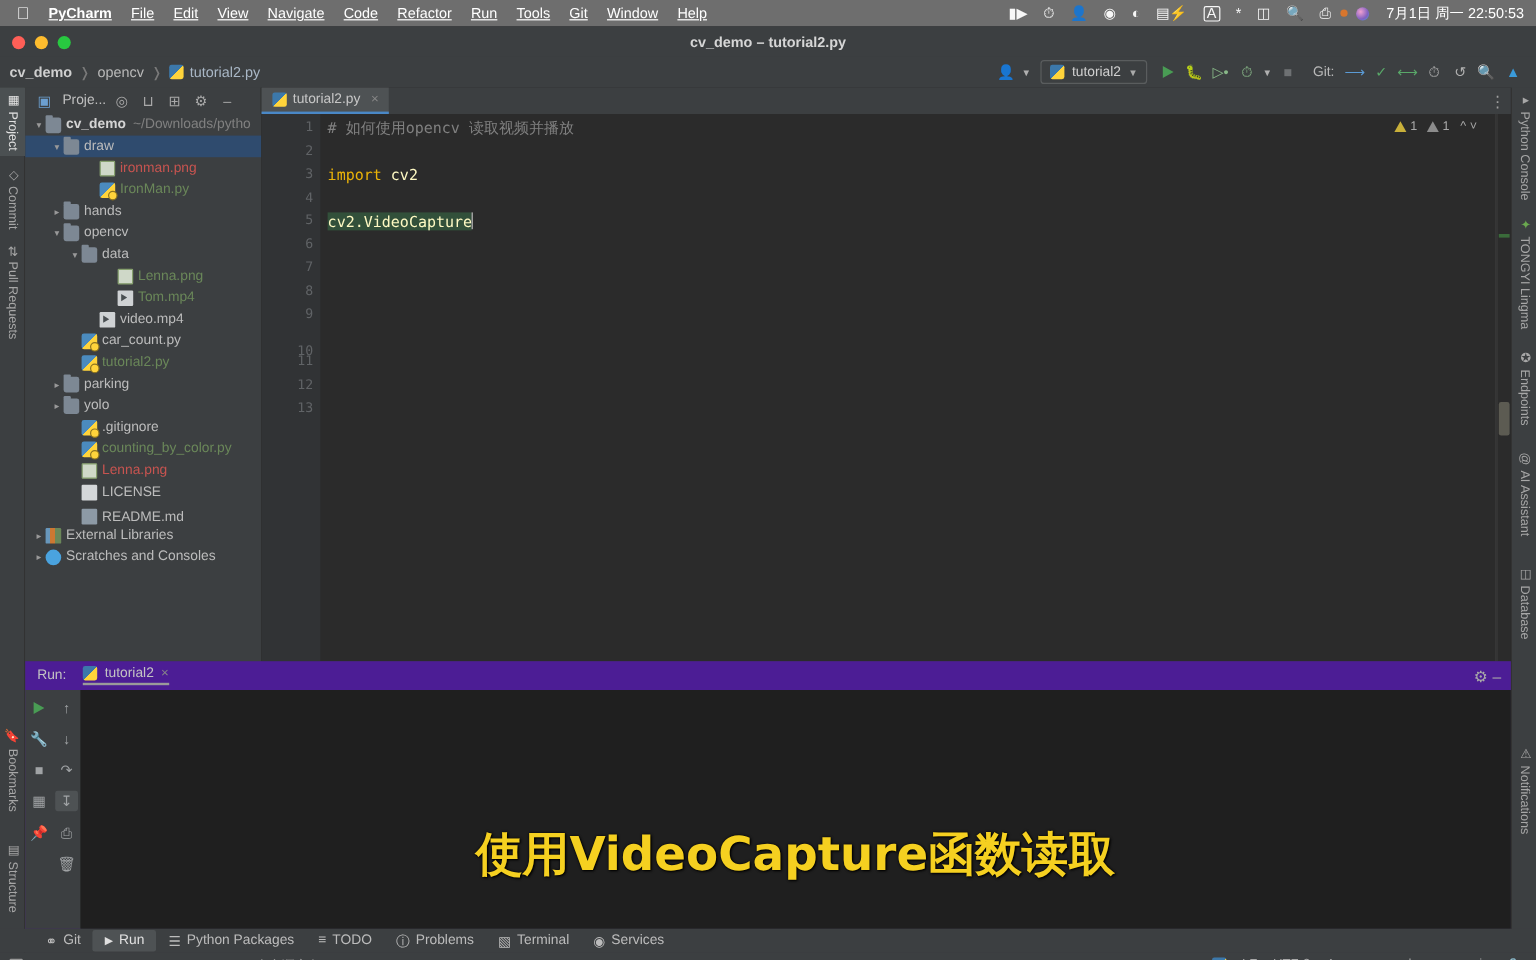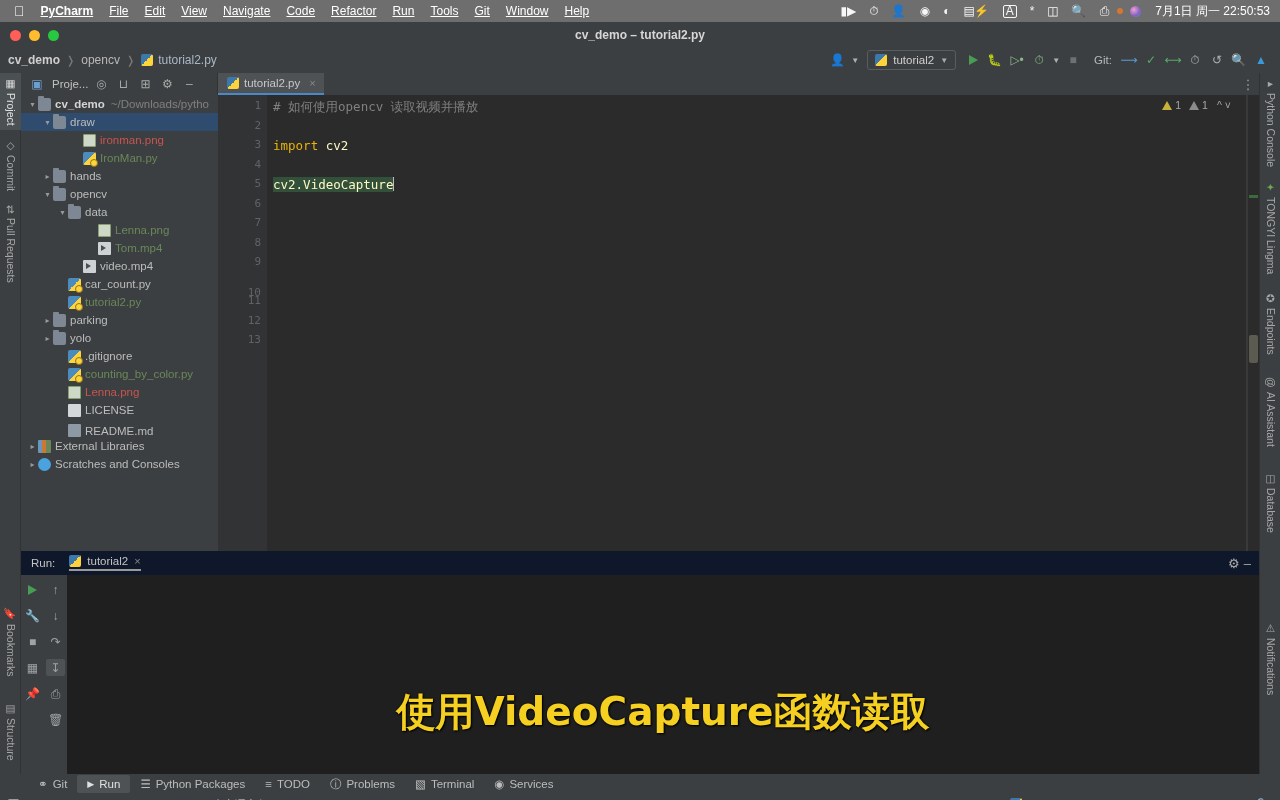--- a/index.html
+++ b/index.html
@@ -134,21 +134,21 @@
   .caret { display:inline-block; width:1px; height:14px; background:#bbb; vertical-align:-2px; }
   .inspect { position:absolute; right:28px; top:4px; display:flex; align-items:center; gap:3px; font-size:10.5px; color:#a8a8a8; }
   .warn-t { width:0;height:0;border-left:5px solid transparent;border-right:5px solid transparent;border-bottom:9px solid #c9b03a; }
   .warn-t.grey { border-bottom-color:#8c8c8c; }
   .escroll { position:absolute; right:0; top:0; width:12px; height:456px; background:#2b2b2b; border-left:1px solid #3a3a3a; }
   .escroll .mk { position:absolute; left:1px; width:9px; height:3px; background:#3a6b3a; }
   .escroll .thumb { position:absolute; left:1px; width:9px; background:#5c5b52; border-radius:2px; }
   .eright-edge { position:absolute; right:12px; top:0; width:1px; height:456px; background:#3a3a3a; }
 
   
-  .runpanel { position:absolute; left:21px; top:529px; width:1238px; height:223px; background:#0f172a; }
+  .runpanel { position:absolute; left:21px; top:529px; width:1238px; height:223px; background:#4c1d95; }
   .rp-head { height:24px; display:flex; align-items:center; font-size:11.5px; color:#c3c3c3; padding-left:10px; }
   .rp-head .tab { display:flex; align-items:center; gap:6px; margin-left:14px; padding-bottom:2px; border-bottom:2px solid #9a9a9a; }
   .rp-head .x { color:#888; font-size:11px; }
   .rp-head .right { margin-left:auto; display:flex; align-items:center; padding-right:8px; gap:4px; color:#a9a9a9; font-size:13px; }
   .rp-body { position:absolute; top:24px; left:0; width:1238px; height:199px; background:#3c3f41; }
   .rp-tools { position:absolute; left:0; top:0; width:46px; height:199px; display:flex; }
   .rp-col { width:23px; display:flex; flex-direction:column; align-items:center; padding-top:6px; gap:9px; }
   .rp-btn { width:19px; height:17px; display:flex; align-items:center; justify-content:center; color:#a0a3a5; font-size:12px; }
   .rp-btn.sel { background:#4e5254; border-radius:2px; }
   .console { position:absolute; left:46px; top:0; width:1192px; height:199px; background:#1f1f1f; }

